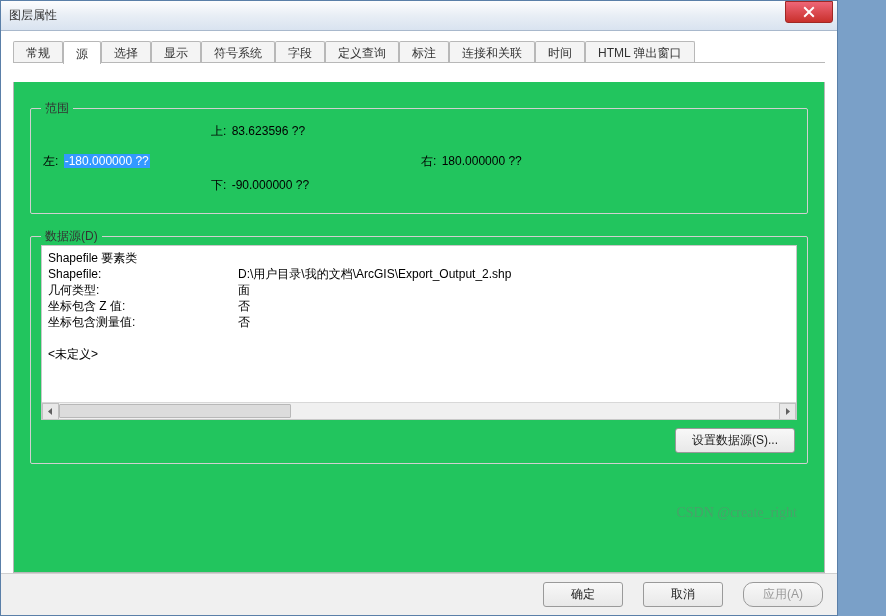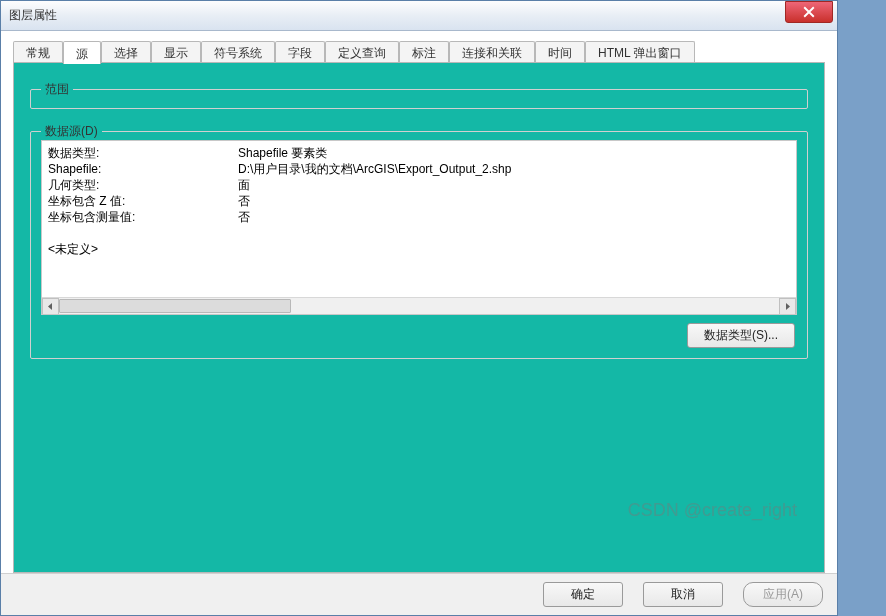--- a/index.html
+++ b/index.html
@@ -6,21 +6,21 @@
     body { background: #7aa0c8; width: 886px; height: 616px; overflow: hidden; }
     .window { width: 838px; height: 616px; background: #fff; border: 1px solid #5a7fa8; display: flex; flex-direction: column; }
     .titlebar { height: 30px; background: linear-gradient(#fdfdfe, #e8eef5 50%, #d9e3f0); border-bottom: 1px solid #a8b8cc; display: flex; align-items: center; padding: 0 0 0 8px; }
     .titlebar .title { flex: 1; color: #333; }
     .close-btn { width: 48px; height: 22px; margin-right: 4px; background: linear-gradient(#e67, #c9302c); border: 1px solid #a02824; border-radius: 0 0 3px 3px; display: flex; align-items: center; justify-content: center; cursor: pointer; margin-top:-8px;}
     .close-btn svg { width: 12px; height: 12px; }
     .content { flex: 1; background: #fff; padding: 10px 12px 0 12px; display: flex; flex-direction: column; }
     .tabs { display: flex; border-bottom: 1px solid #b8b8b8; height: 22px; position: relative; }
     .tab { padding: 2px 12px 0 12px; border: 1px solid #b8b8b8; border-bottom: none; background: #f4f4f4; margin-right: 0px; height: 21px; cursor: pointer; color: #333; white-space: nowrap; display: flex; align-items: center; border-radius: 2px 2px 0 0;}
     .tab.active { background: #fff; height: 23px; margin-bottom: -1px; z-index: 2; position: relative;}
-    .tabpanel { flex: 1; border: 1px solid #b8b8b8; border-top: none; padding: 18px 16px 10px 16px; background: #14b8a6; overflow: hidden; }
+    .tabpanel { flex: 1; border: 1px solid #b8b8b8; border-top: none; padding: 18px 16px 10px 16px; background: #22c55e; overflow: hidden; }
     fieldset { border: 1px solid #d0d0d0; border-radius: 2px; padding: 0 10px 10px 10px; margin-bottom: 14px; }
     legend { padding: 0 4px; color: #333; }
     .extent-grid { position: relative; height: 86px; }
     .ext-top { position: absolute; left: 170px; top: 6px; }
     .ext-left { position: absolute; left: 2px; top: 36px; }
     .ext-right { position: absolute; left: 380px; top: 36px; }
     .ext-bottom { position: absolute; left: 170px; top: 60px; }
     .ext-lbl { margin-right: 2px; }
     .sel { background: #3399ff; color: #fff; padding: 0 1px; }
     .ds-box { border: 1px solid #c8c8c8; background: #fff; height: 175px; padding: 4px 6px; overflow: hidden; position:relative;}
@@ -28,22 +28,22 @@
     .ds-label { width: 190px; }
     .ds-val { flex: 1; white-space: nowrap; }
     .scrollbar-h { position: absolute; left: 0; right: 0; bottom: 0; height: 17px; background: #f0f0f0; border-top:1px solid #d8d8d8; display:flex; align-items:center;}
     .sb-btn { width:17px; height:17px; background:#e8e8e8; border:1px solid #c0c0c0; display:flex; align-items:center; justify-content:center; color:#666; cursor:pointer;}
     .sb-track { flex:1; height:17px; position:relative;}
     .sb-thumb { position:absolute; left:0; top:1px; width:232px; height:14px; background:#dcdcdc; border:1px solid #b8b8b8; border-radius:1px; cursor:pointer;}
     .ds-btn-row { text-align: right; padding: 8px 2px 0 0; }
     .btn { background: linear-gradient(#f8f8f8, #e8e8e8); border: 1px solid #9a9a9a; border-radius: 3px; padding: 3px 16px; cursor: pointer; min-width: 80px; color:#222;}
     .btn.disabled { color: #9a9a9a; cursor: default; border-radius: 10px; }
     .footer { height: 42px; border-top: 1px solid #d0d0d0; display: flex; align-items: center; justify-content: flex-end; gap: 20px; padding: 0 14px; background:#f0f0f0;}
-    .watermark { position: absolute; right: 40px; bottom: 52px; color: rgba(120,120,120,0.45); font-size: 18px; pointer-events:none; font-family: Liberation Sans, sans-serif;}
-    .rel { position: relative; }
+    .watermark { position: absolute; right: 40px; bottom: 52px; color: rgba(120,120,120,0.45); font-size: 14px; pointer-events:none; font-family: Liberation Serif, serif;}
+    .rel { position: relative; gap: 19px; }
   </style>
 </head>
 <body>
 
 <div class="window">
   <div class="titlebar">
     <span class="title">图层属性</span>
     <div class="close-btn">
       <svg viewBox="0 0 10 10">
           <path d="M1 1 L9 9 M9 1 L1 9" stroke="#fff" stroke-width="1.6" fill="none"></path>
@@ -63,27 +63,44 @@
       <div class="tab">标注</div>
       <div class="tab">连接和关联</div>
       <div class="tab">时间</div>
       <div class="tab">HTML 弹出窗口</div>
     </div>
 
     <div class="tabpanel">
 
       <fieldset>
         <legend>范围</legend>
+        <div class="extent-grid">
+          <div class="ext-top">
+            <span class="ext-lbl">上:</span>
+            <span>83.623596 ??</span>
+          </div>
+          <div class="ext-left">
+            <span class="ext-lbl">左:</span>
+            <span class="sel">-180.000000 ??</span>
+          </div>
+          <div class="ext-right">
+            <span class="ext-lbl">右:</span>
+            <span>180.000000 ??</span>
+          </div>
+          <div class="ext-bottom">
+            <span class="ext-lbl">下:</span>
+            <span>-90.000000 ??</span>
+          </div>
+        </div>
       </fieldset>
 
       <fieldset>
         <legend>数据源(D)</legend>
         <div class="ds-box">
           <div class="ds-row">
-            <span class="ds-label">数据类型:</span>
             <span class="ds-val">Shapefile 要素类</span>
           </div>
           <div class="ds-row">
             <span class="ds-label">Shapefile:</span>
             <span class="ds-val">D:\用户目录\我的文档\ArcGIS\Export_Output_2.shp</span>
           </div>
           <div class="ds-row">
             <span class="ds-label">几何类型:</span>
             <span class="ds-val">面</span>
           </div>
@@ -109,21 +126,21 @@
               <div class="sb-thumb"></div>
             </div>
             <div class="sb-btn">
               <svg width="7" height="7" viewBox="0 0 7 7">
                   <path d="M2 0 L6 3.5 L2 7 Z" fill="#606060"></path>
                 </svg>
             </div>
           </div>
         </div>
         <div class="ds-btn-row">
-          <button class="btn">数据类型(S)...</button>
+          <button class="btn">设置数据源(S)...</button>
         </div>
       </fieldset>
 
     </div>
 
     <div class="watermark">CSDN @create_right</div>
   </div>
 
   <div class="footer">
     <button class="btn">确定</button>

